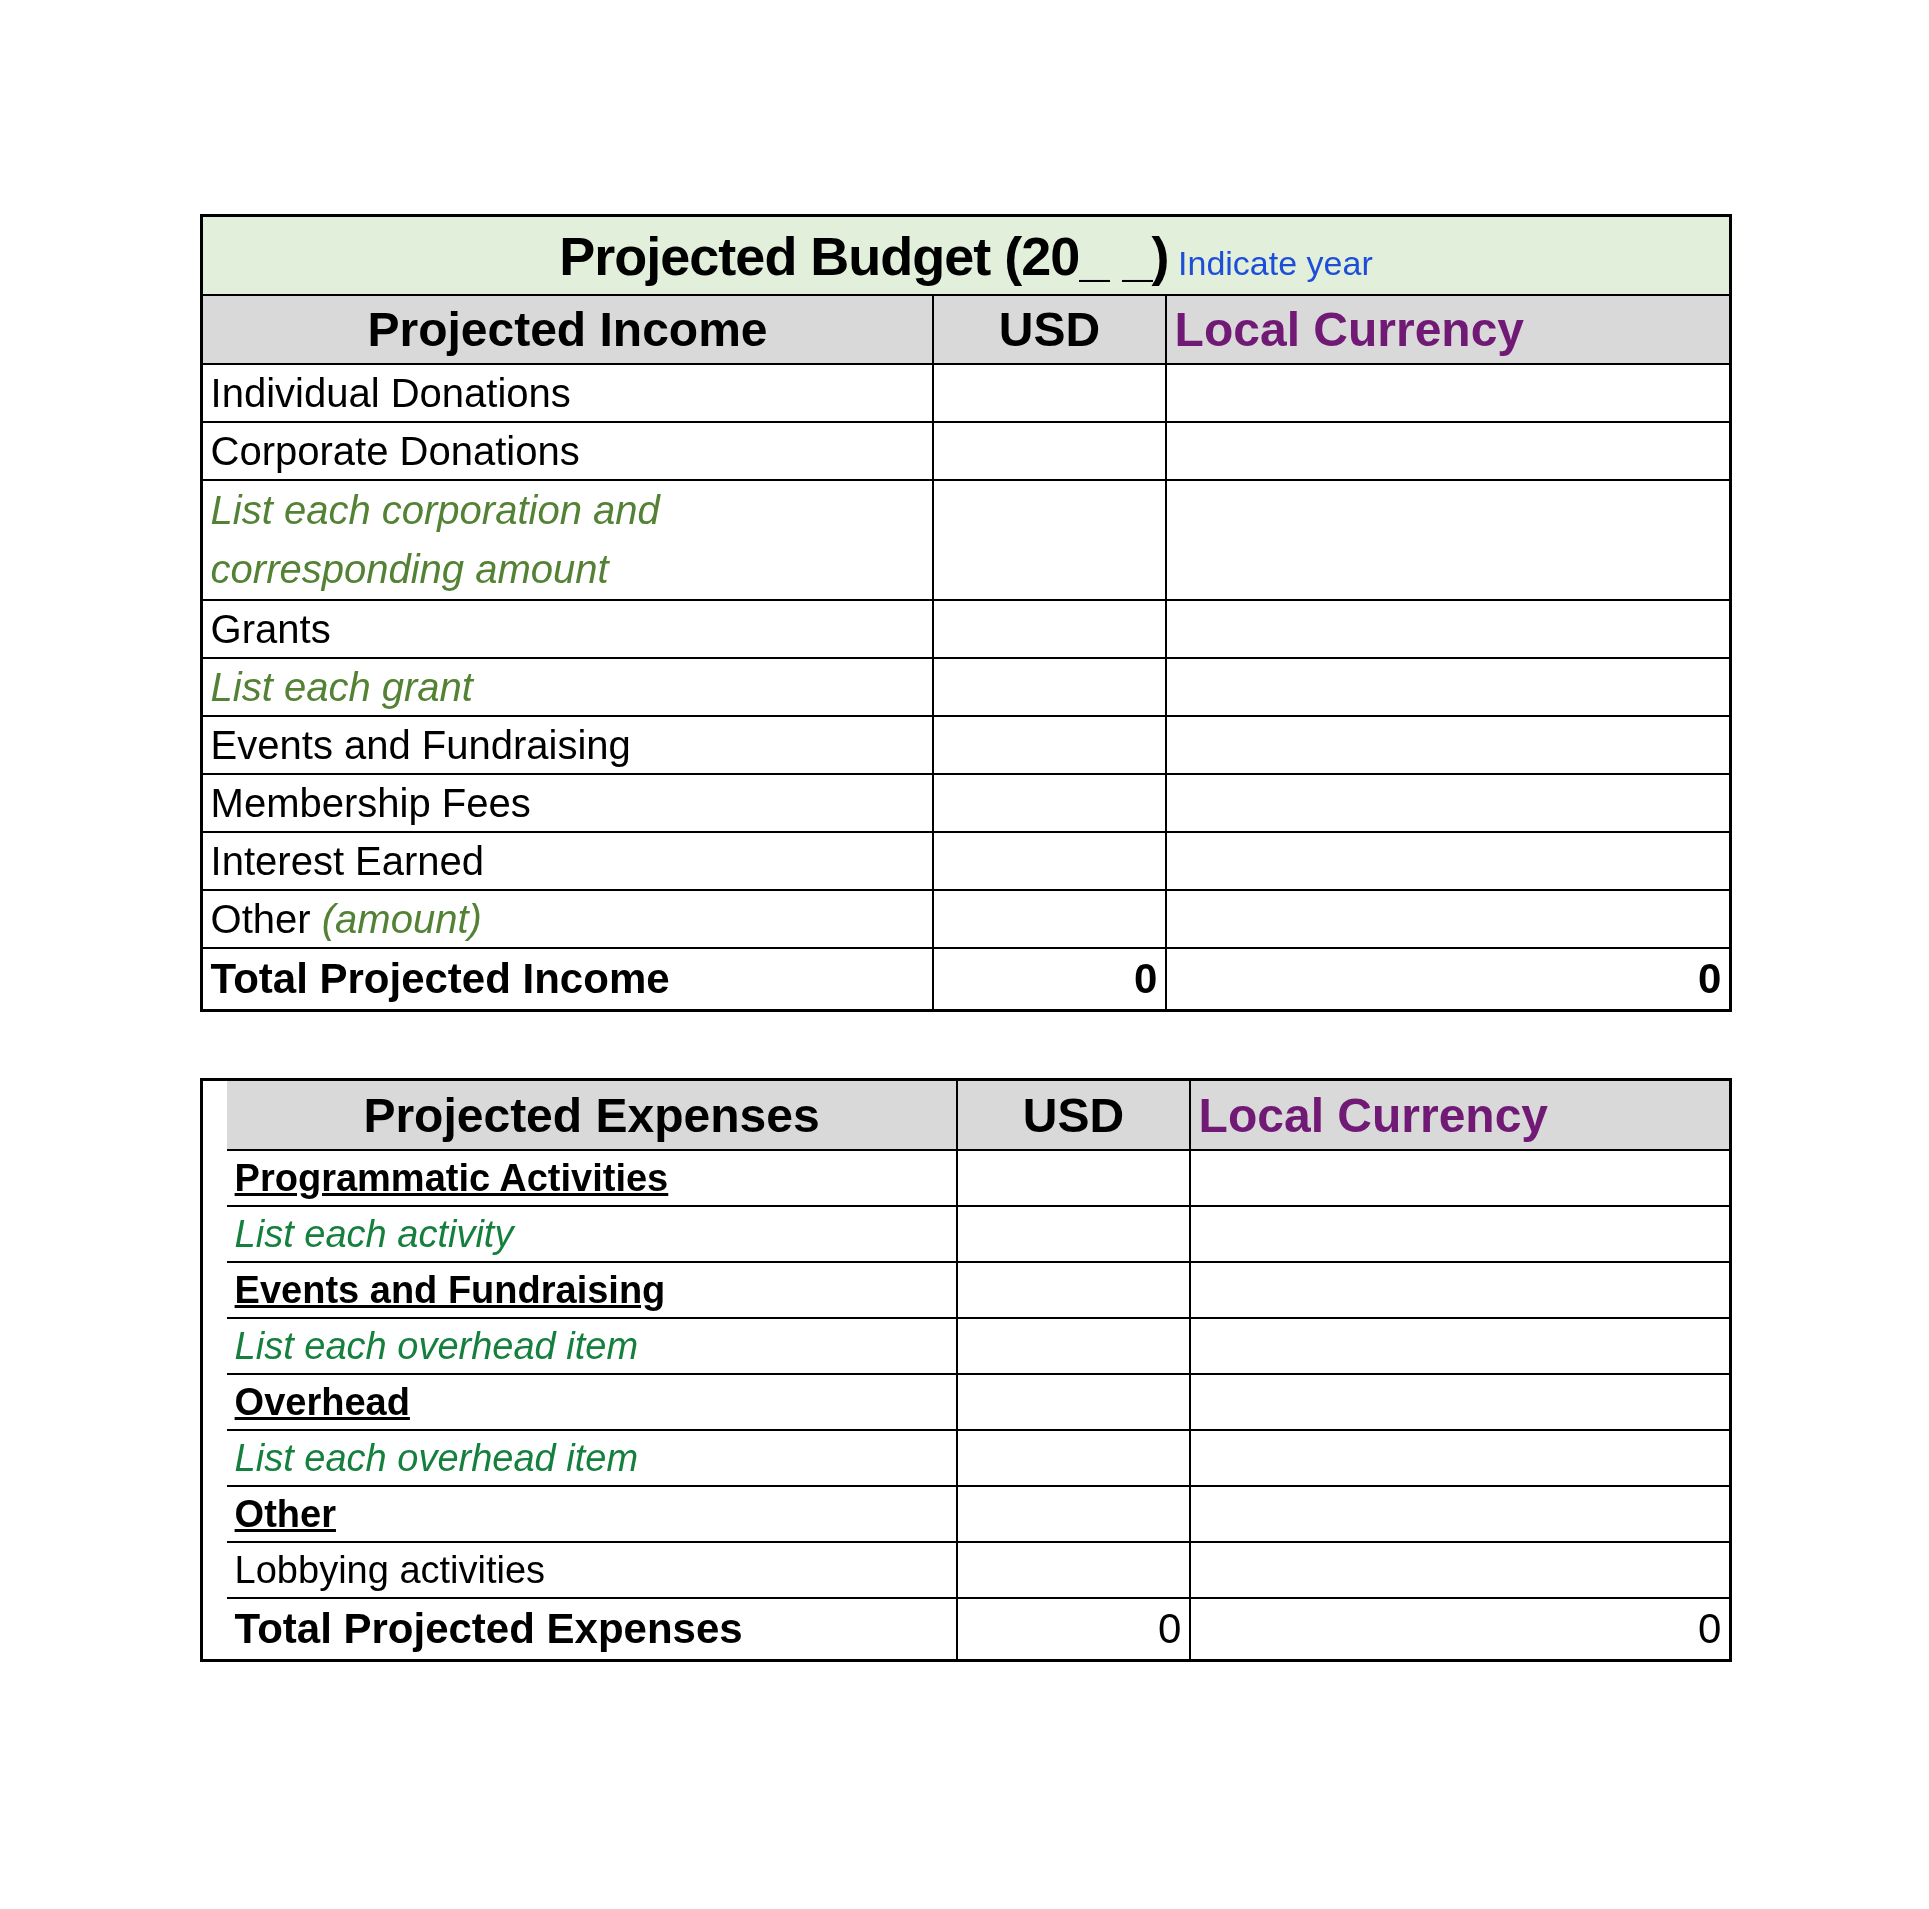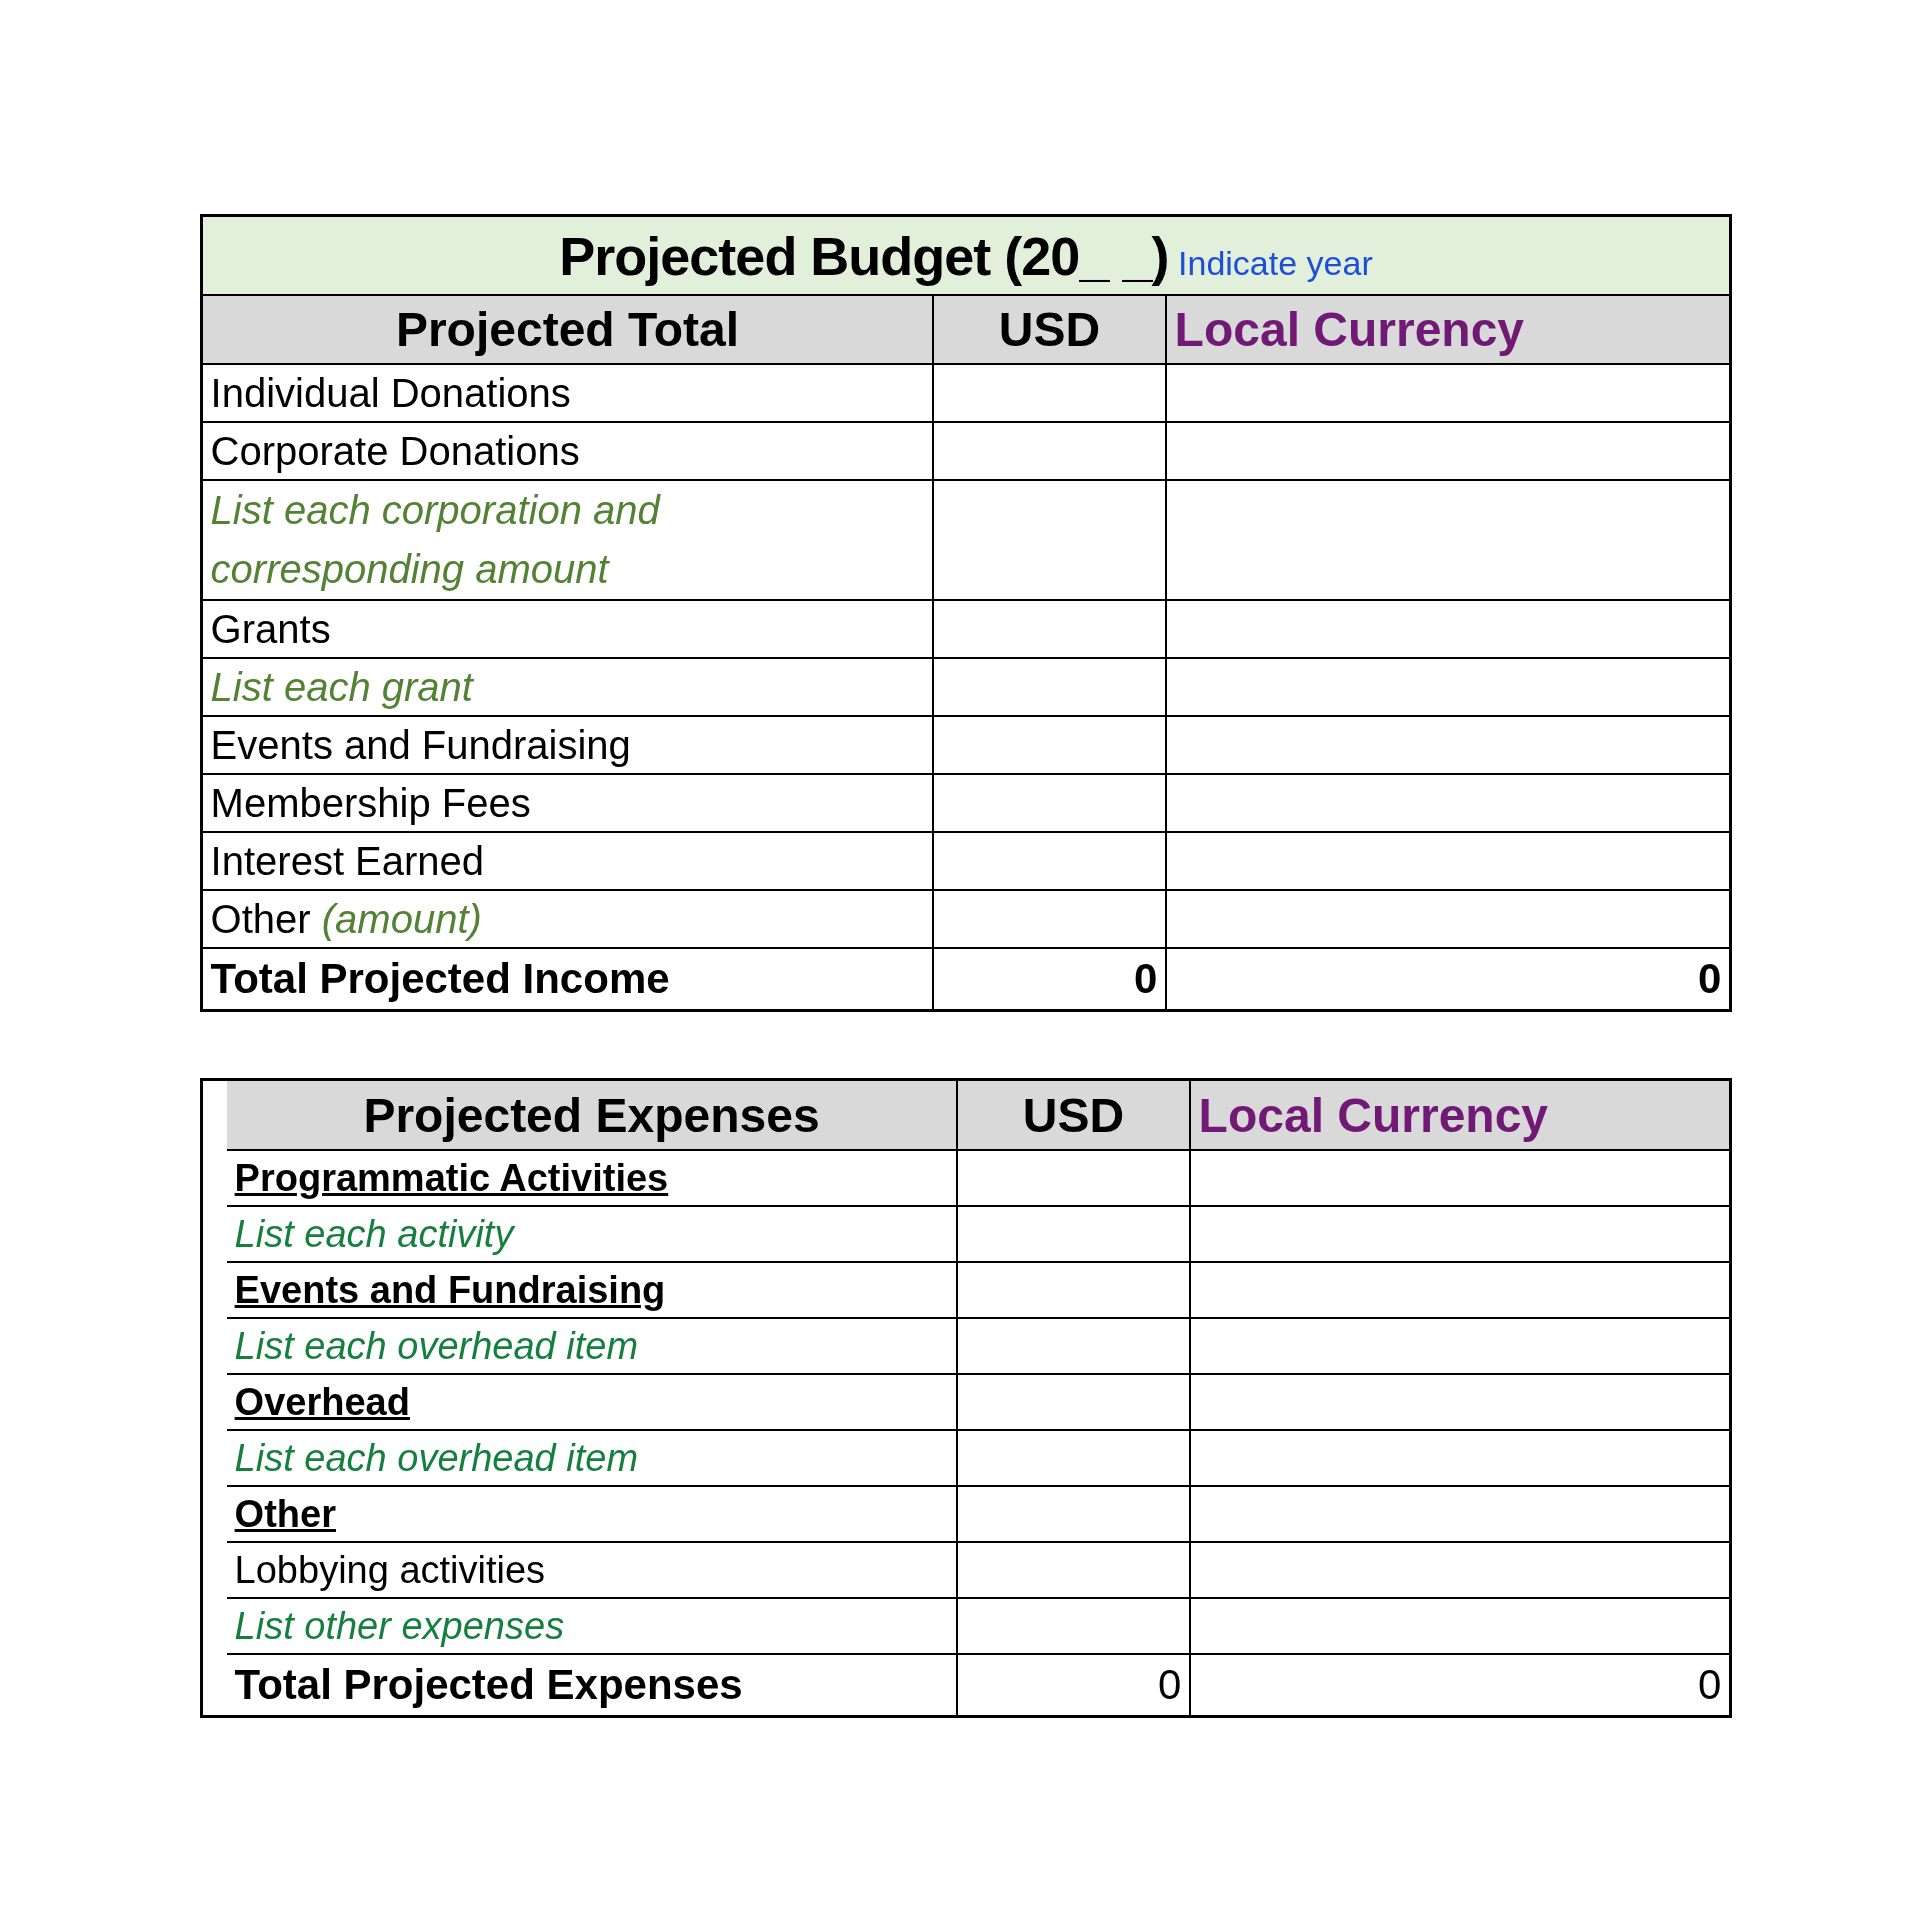--- a/index.html
+++ b/index.html
@@ -42,21 +42,21 @@
         <col style="width:233px">
         <col>
       </colgroup>
     <tbody>
         <tr>
       <td colspan="3" class="title-cell">
         <span class="title-main">Projected Budget (20_ _)</span><span class="title-hint">Indicate year</span>
       </td>
     </tr>
     <tr class="hdr">
-      <td class="c1">Projected Total</td>
+      <td class="c1">Projected Income</td>
       <td class="c2">USD</td>
       <td class="c3">Local Currency</td>
     </tr>
     <tr class="row">
       <td class="lbl">Individual Donations</td>
       <td></td>
       <td></td>
     </tr>
     <tr class="row">
       <td class="lbl">Corporate Donations</td>
@@ -153,25 +153,20 @@
     <tr class="erow">
       <td class="lbl bold">Other</td>
       <td></td>
       <td></td>
     </tr>
     <tr class="erow">
       <td class="lbl">Lobbying activities</td>
       <td></td>
       <td></td>
     </tr>
-    <tr class="erow">
-      <td class="lbl green">List other expenses</td>
-      <td></td>
-      <td></td>
-    </tr>
     <tr class="total">
       <td class="lbl">Total Projected Expenses</td>
       <td class="num">0</td>
       <td class="num">0</td>
     </tr>
   </tbody>
     </table>
 </div>
 
 

